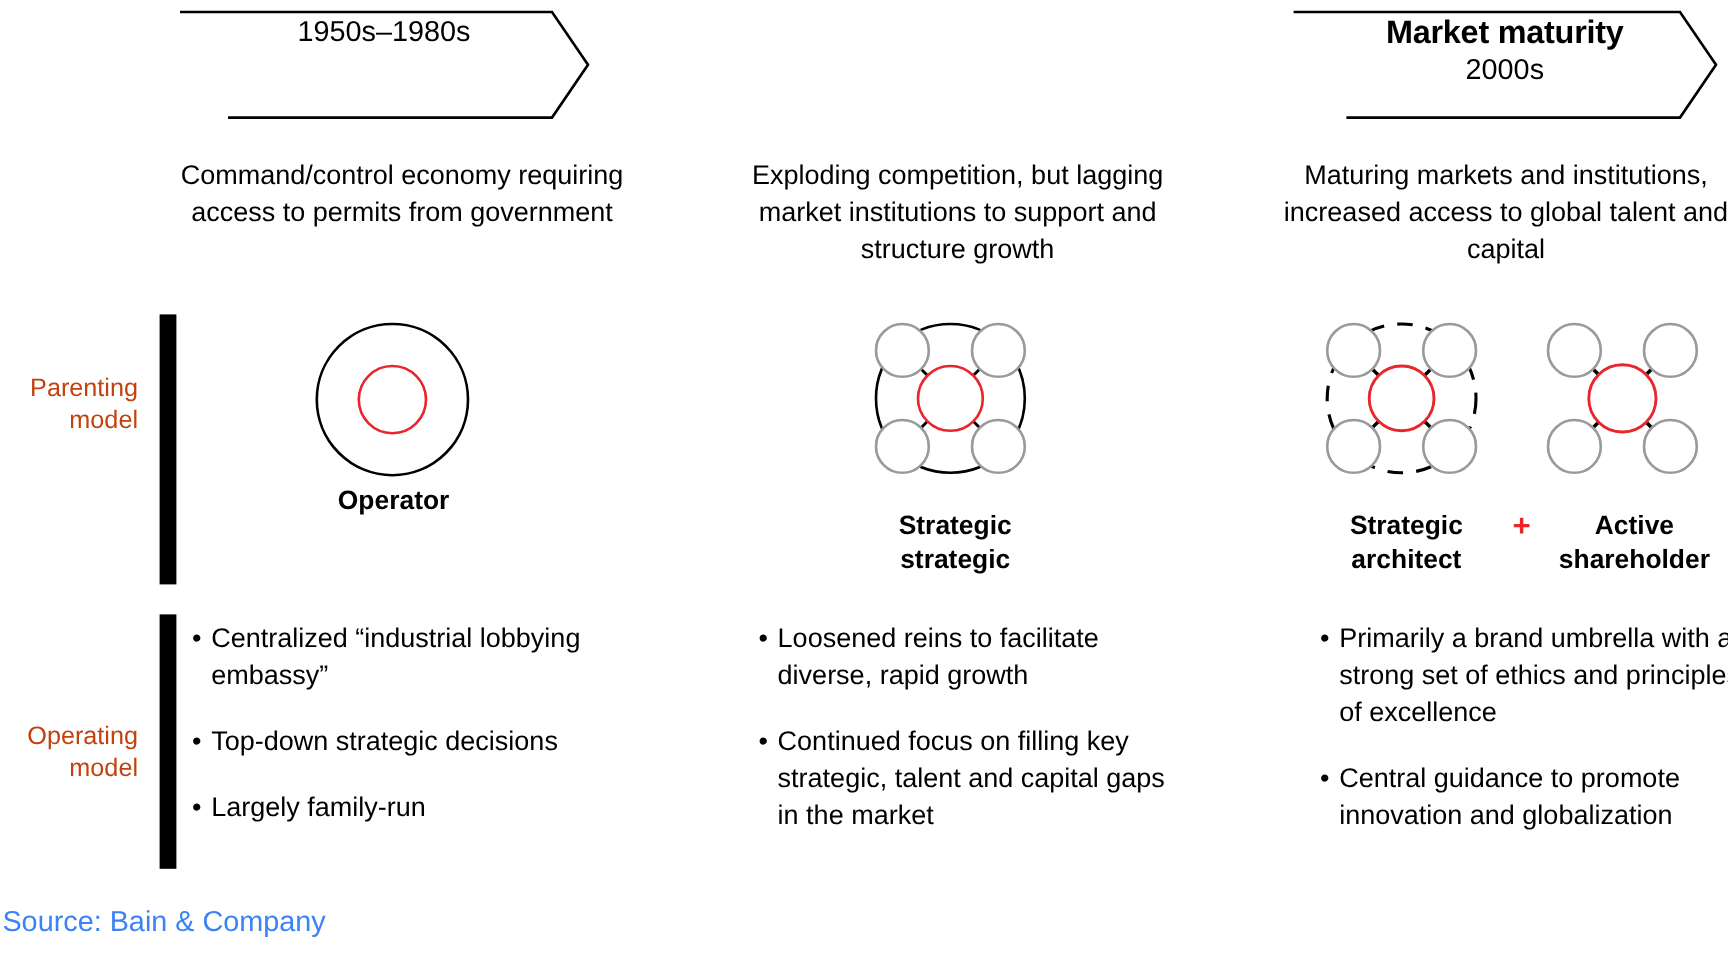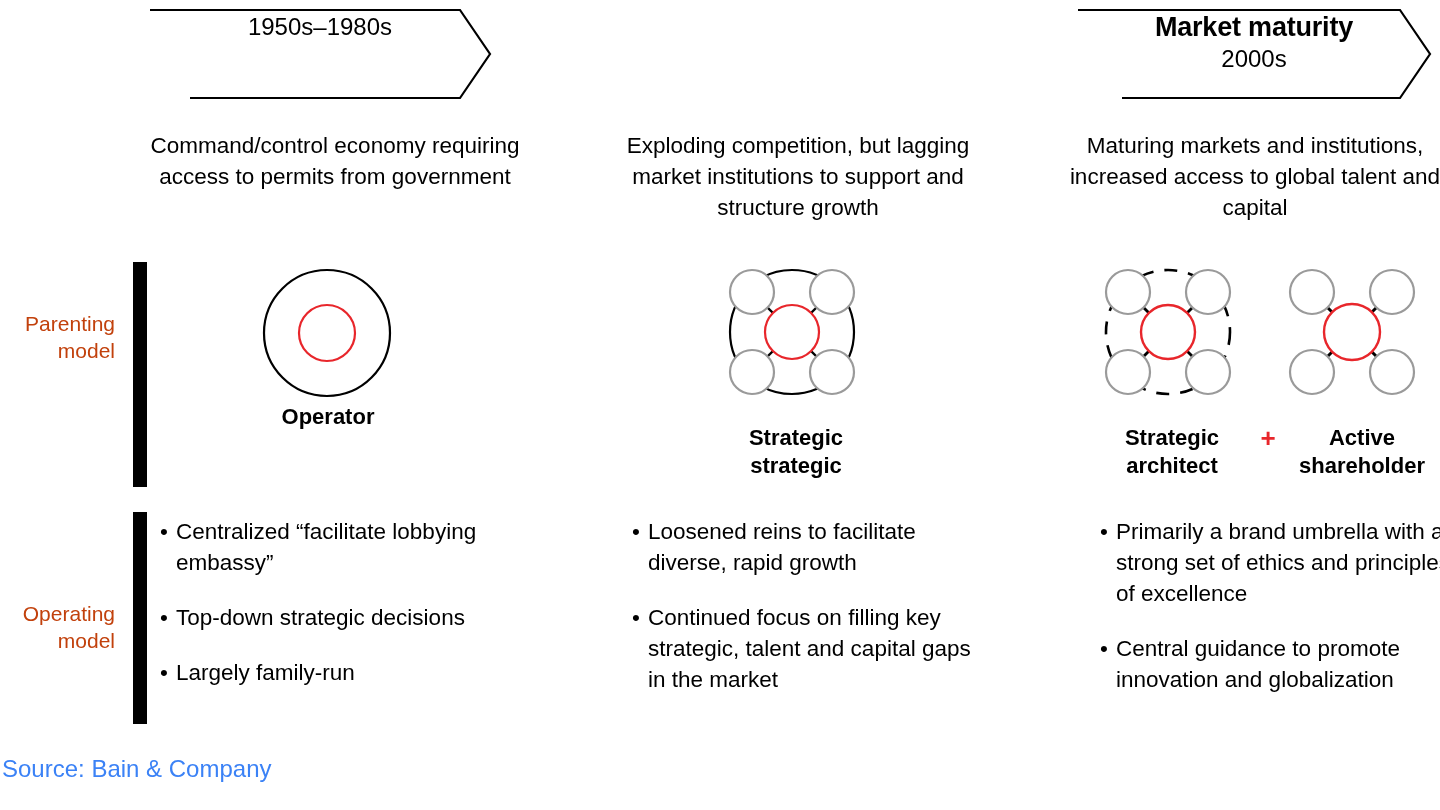--- a/index.html
+++ b/index.html
@@ -276,21 +276,21 @@
 <div class="plus-sign">+</div>
 
 <div class="model-label model-shareholder">
   <div>Active</div>
   <div>shareholder</div>
 </div>
 
 <div class="bullets bullets-1">
   <div class="bullet-item">
     <span class="bullet-dot">•</span>
-    <span class="bullet-text">Centralized “facilitate lobbying embassy”</span>
+    <span class="bullet-text">Centralized “industrial lobbying embassy”</span>
   </div>
   <div class="bullet-item">
     <span class="bullet-dot">•</span>
     <span class="bullet-text">Top-down strategic decisions</span>
   </div>
   <div class="bullet-item">
     <span class="bullet-dot">•</span>
     <span class="bullet-text">Largely family-run</span>
   </div>
 </div>

